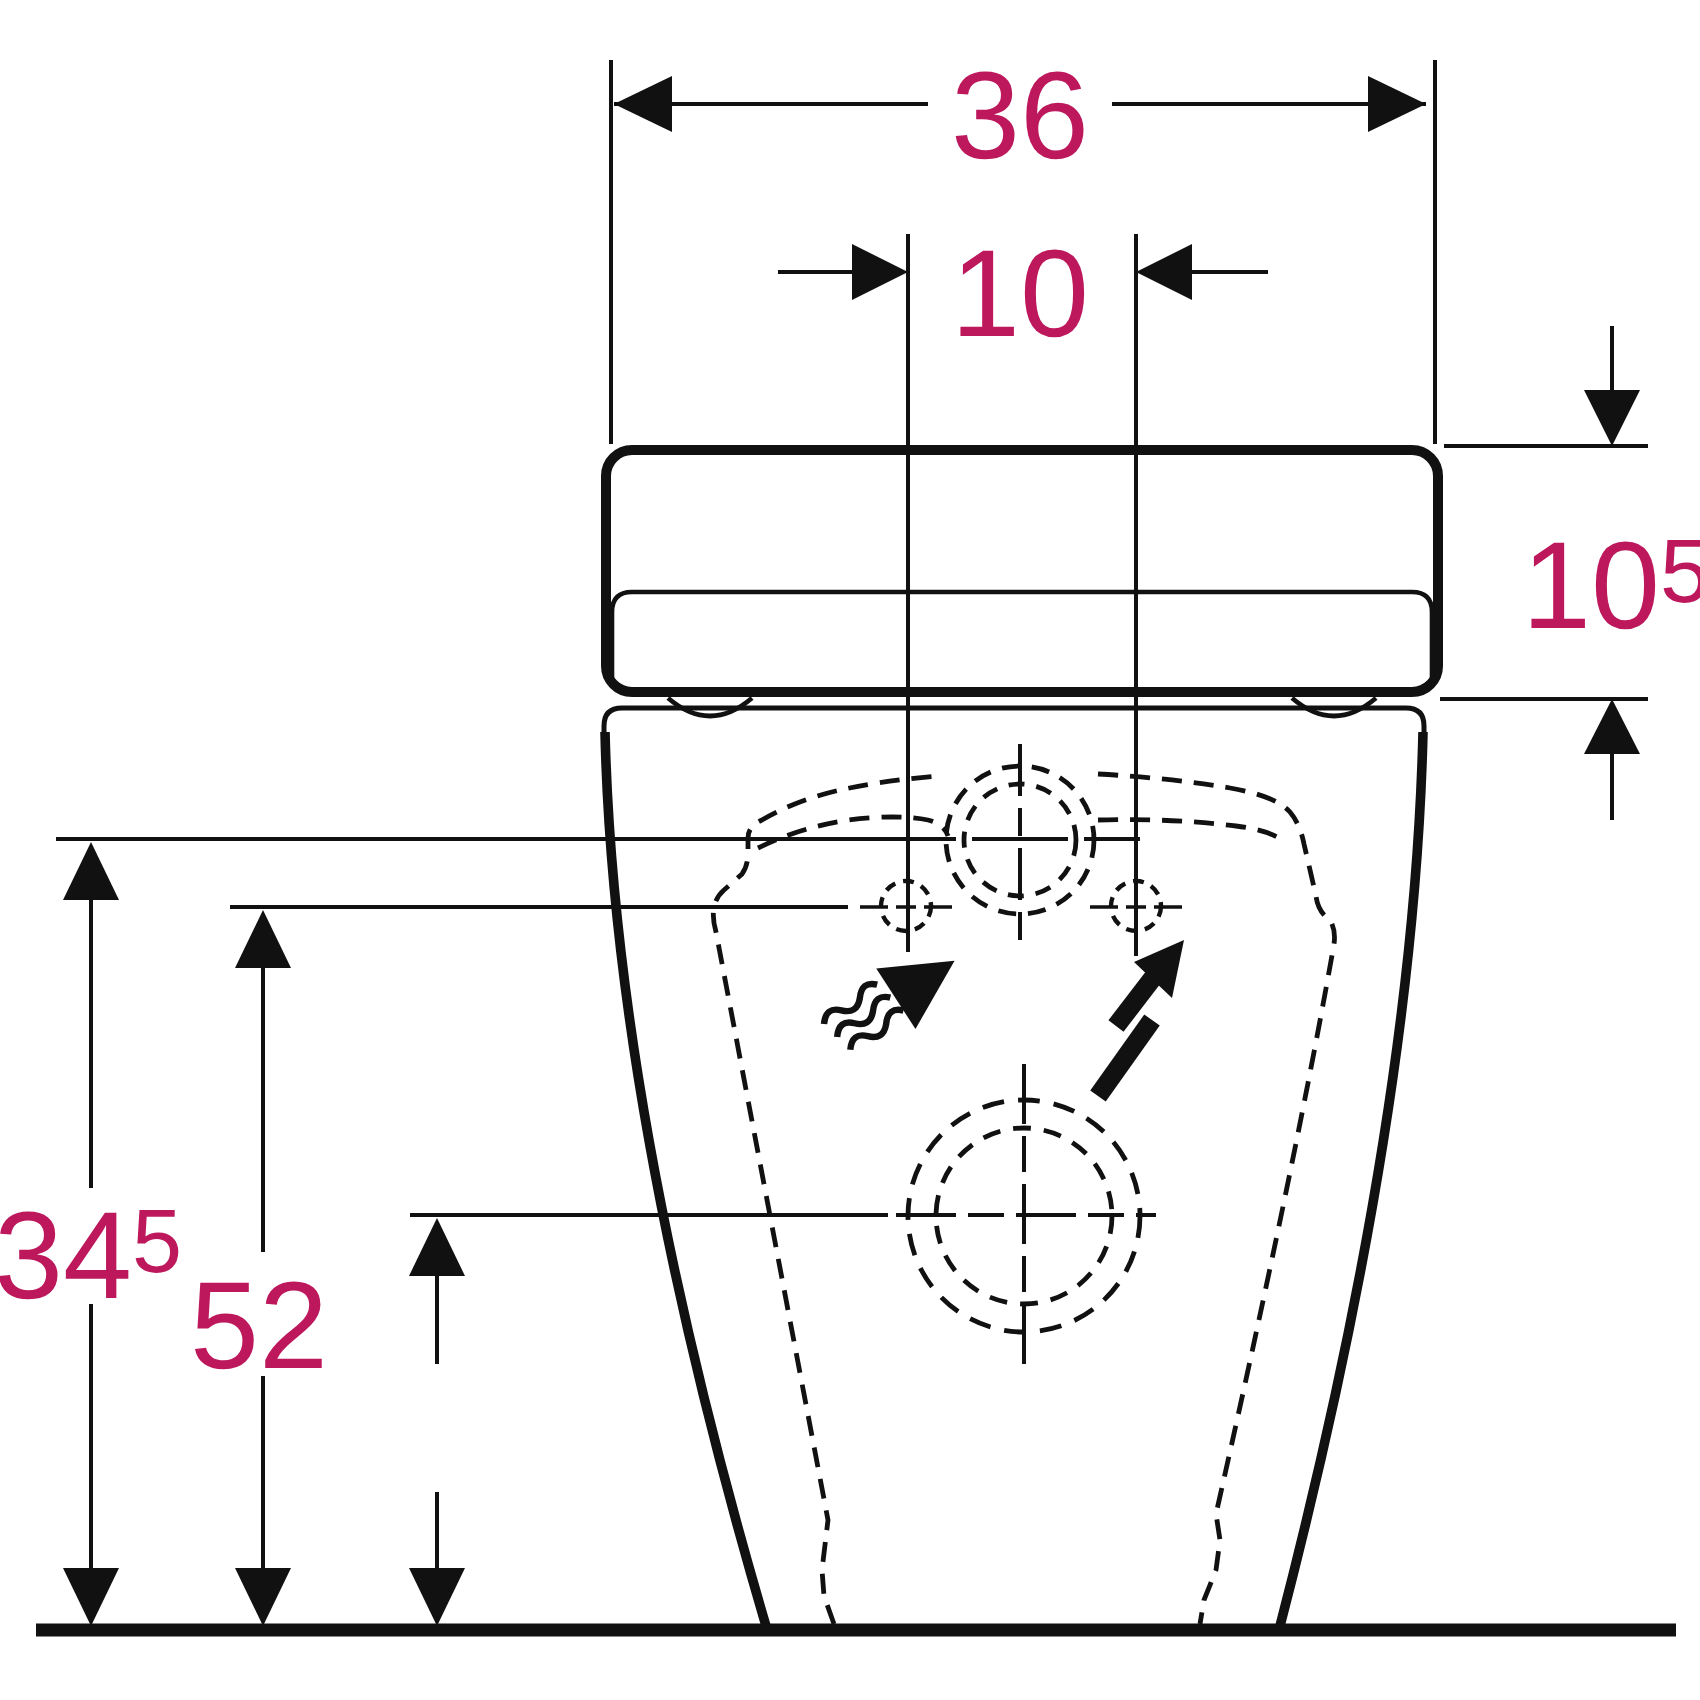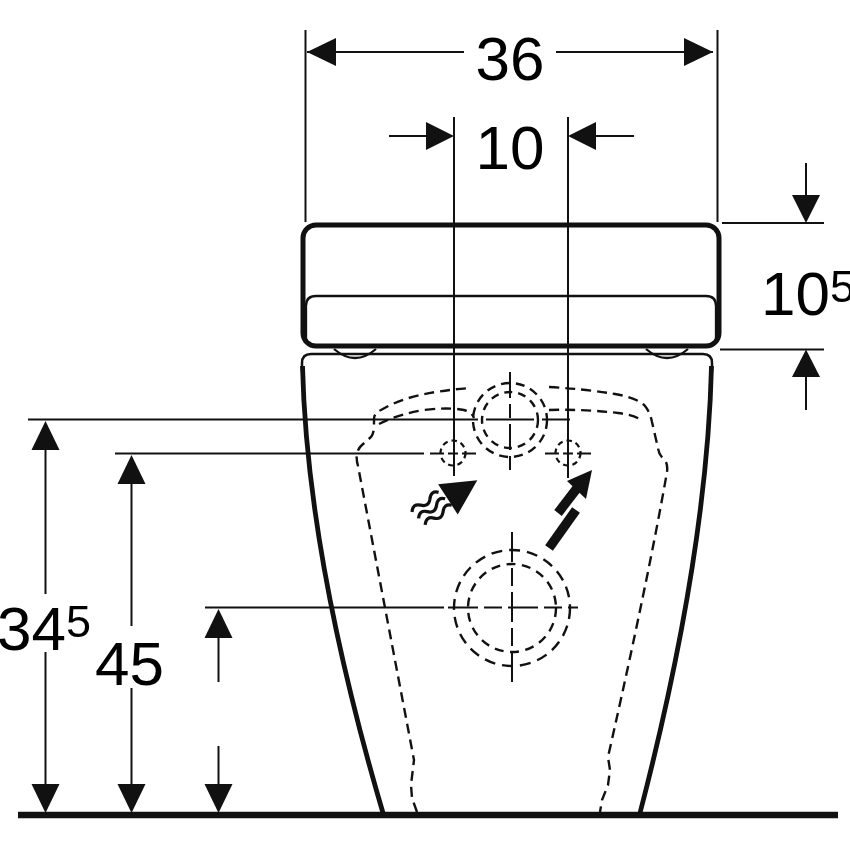--- a/index.html
+++ b/index.html
@@ -6,21 +6,21 @@
   .canvas{
     position:relative;
     width:850px;height:850px;
     background:#ffffff;
     overflow:hidden;
     font-family:"Liberation Sans", sans-serif;
   }
   .canvas svg{position:absolute;left:0;top:0;}
   .dim-label{
     position:absolute;
-    color:#000000;
+    color:#be185d;
     font-size:62px;
     line-height:1;
     white-space:nowrap;
     letter-spacing:0px;
   }
   .dim-label .sup{
     font-size:45px;
     position:relative;
     top:-13px;
   }
@@ -155,17 +155,17 @@
 
   <div class="dim-label" style="left:761px; top:263px;">
     <span>10</span><span class="sup">5</span>
   </div>
 
   <div class="dim-label" style="left:-3px; top:598px;">
     <span>34</span><span class="sup">5</span>
   </div>
 
   <div class="dim-label" style="left:95px; top:633px;">
-    <span>45</span>
+    <span>52</span>
   </div>
 
 
 </div>
 
 </body></html>

